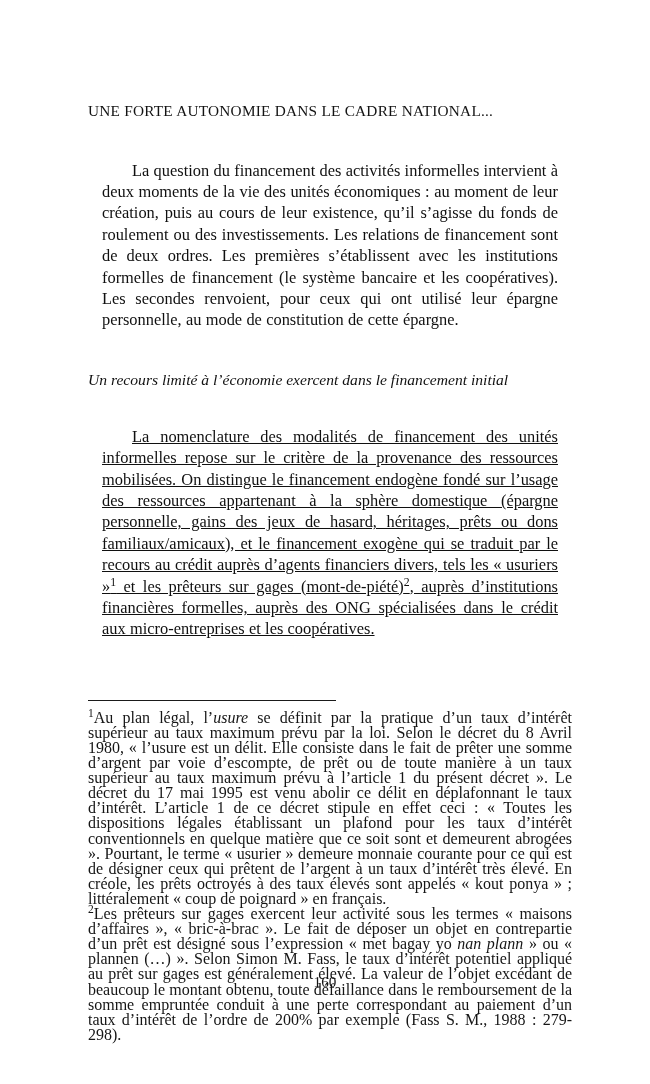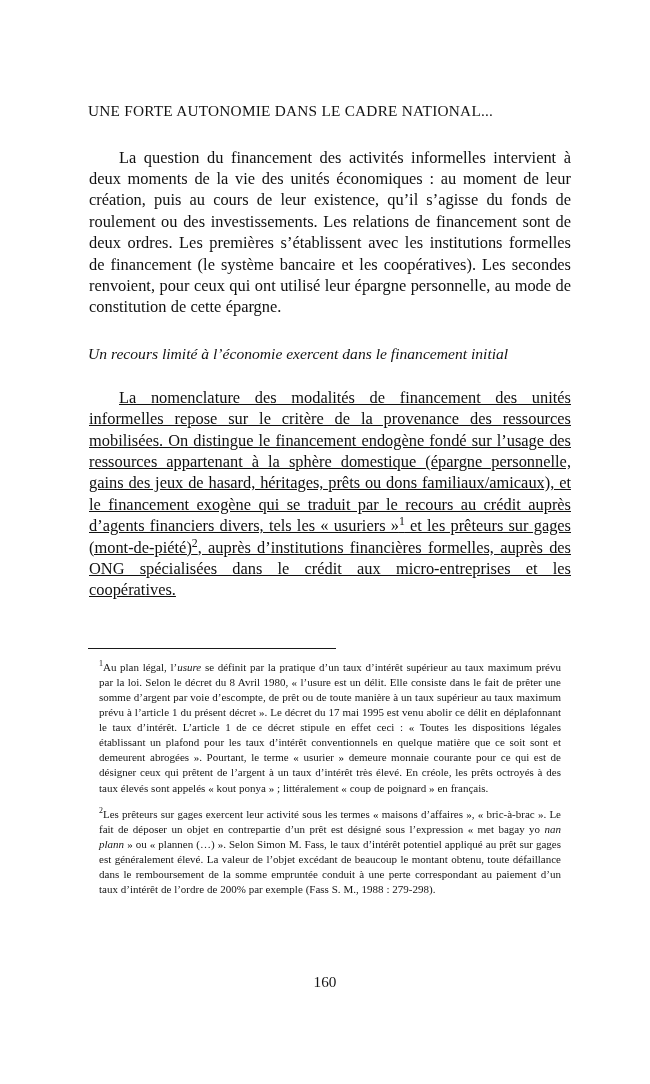--- a/index.html
+++ b/index.html
@@ -35,21 +35,21 @@
     font-size: 15.3px;
     font-weight: normal;
     line-height: 20.5px;
     letter-spacing: 0.24px;
     text-align: left;
     color: #131313;
   }
 
   
   .body-par {
-    margin: 1px;
+    margin: 14px;
     font-size: 16.4px;
     line-height: 21.4px;
     text-align: justify;
     text-indent: 30px;
     color: #101010;
     word-spacing: 0.2px;
   }
 
   .par-first { padding-top: 24px; }
 
@@ -76,22 +76,22 @@
 
   .footnote-rule {
     width: 248px;
     height: 0;
     border: 0;
     border-top: 1.4px solid #1a1a1a;
     margin: 0 0 9px 0;
   }
 
   .footnote {
-    margin: 11px;
-    font-size: 11px;
+    margin: 0;
+    font-size: 16px;
     line-height: 15.1px;
     text-align: justify;
     color: #151515;
     word-spacing: 0.1px;
   }
 
   sup {
     font-size: 0.72em;
     vertical-align: super;
     line-height: 0;

